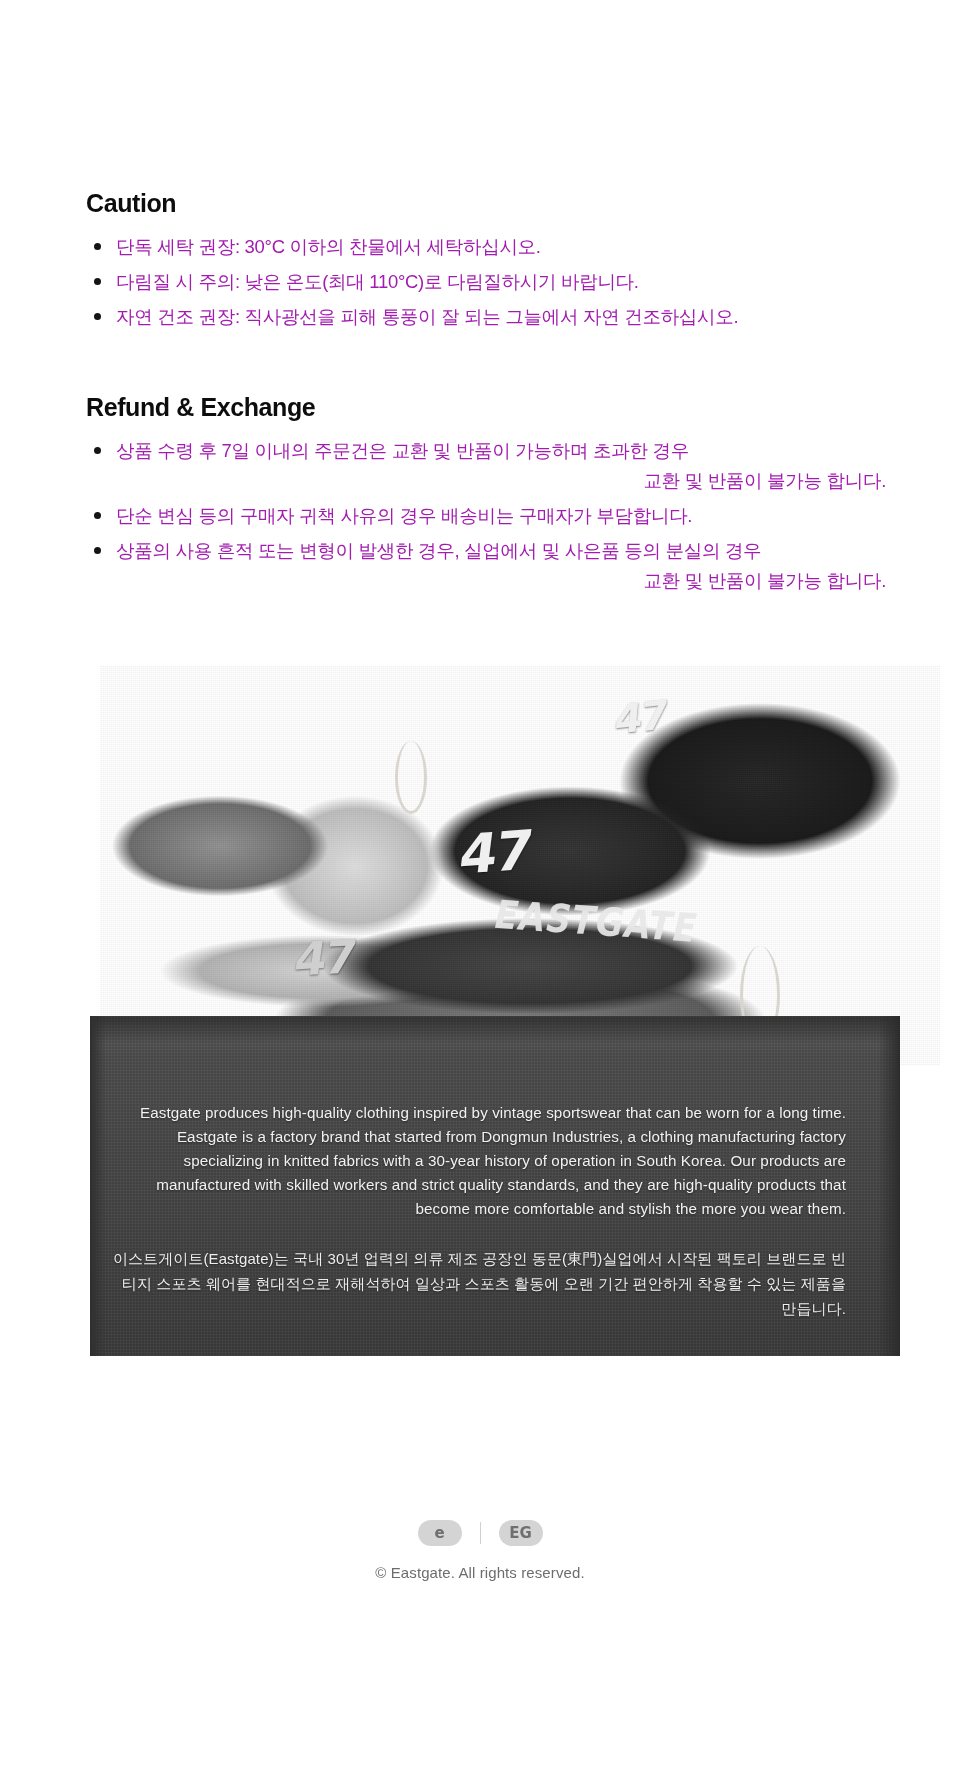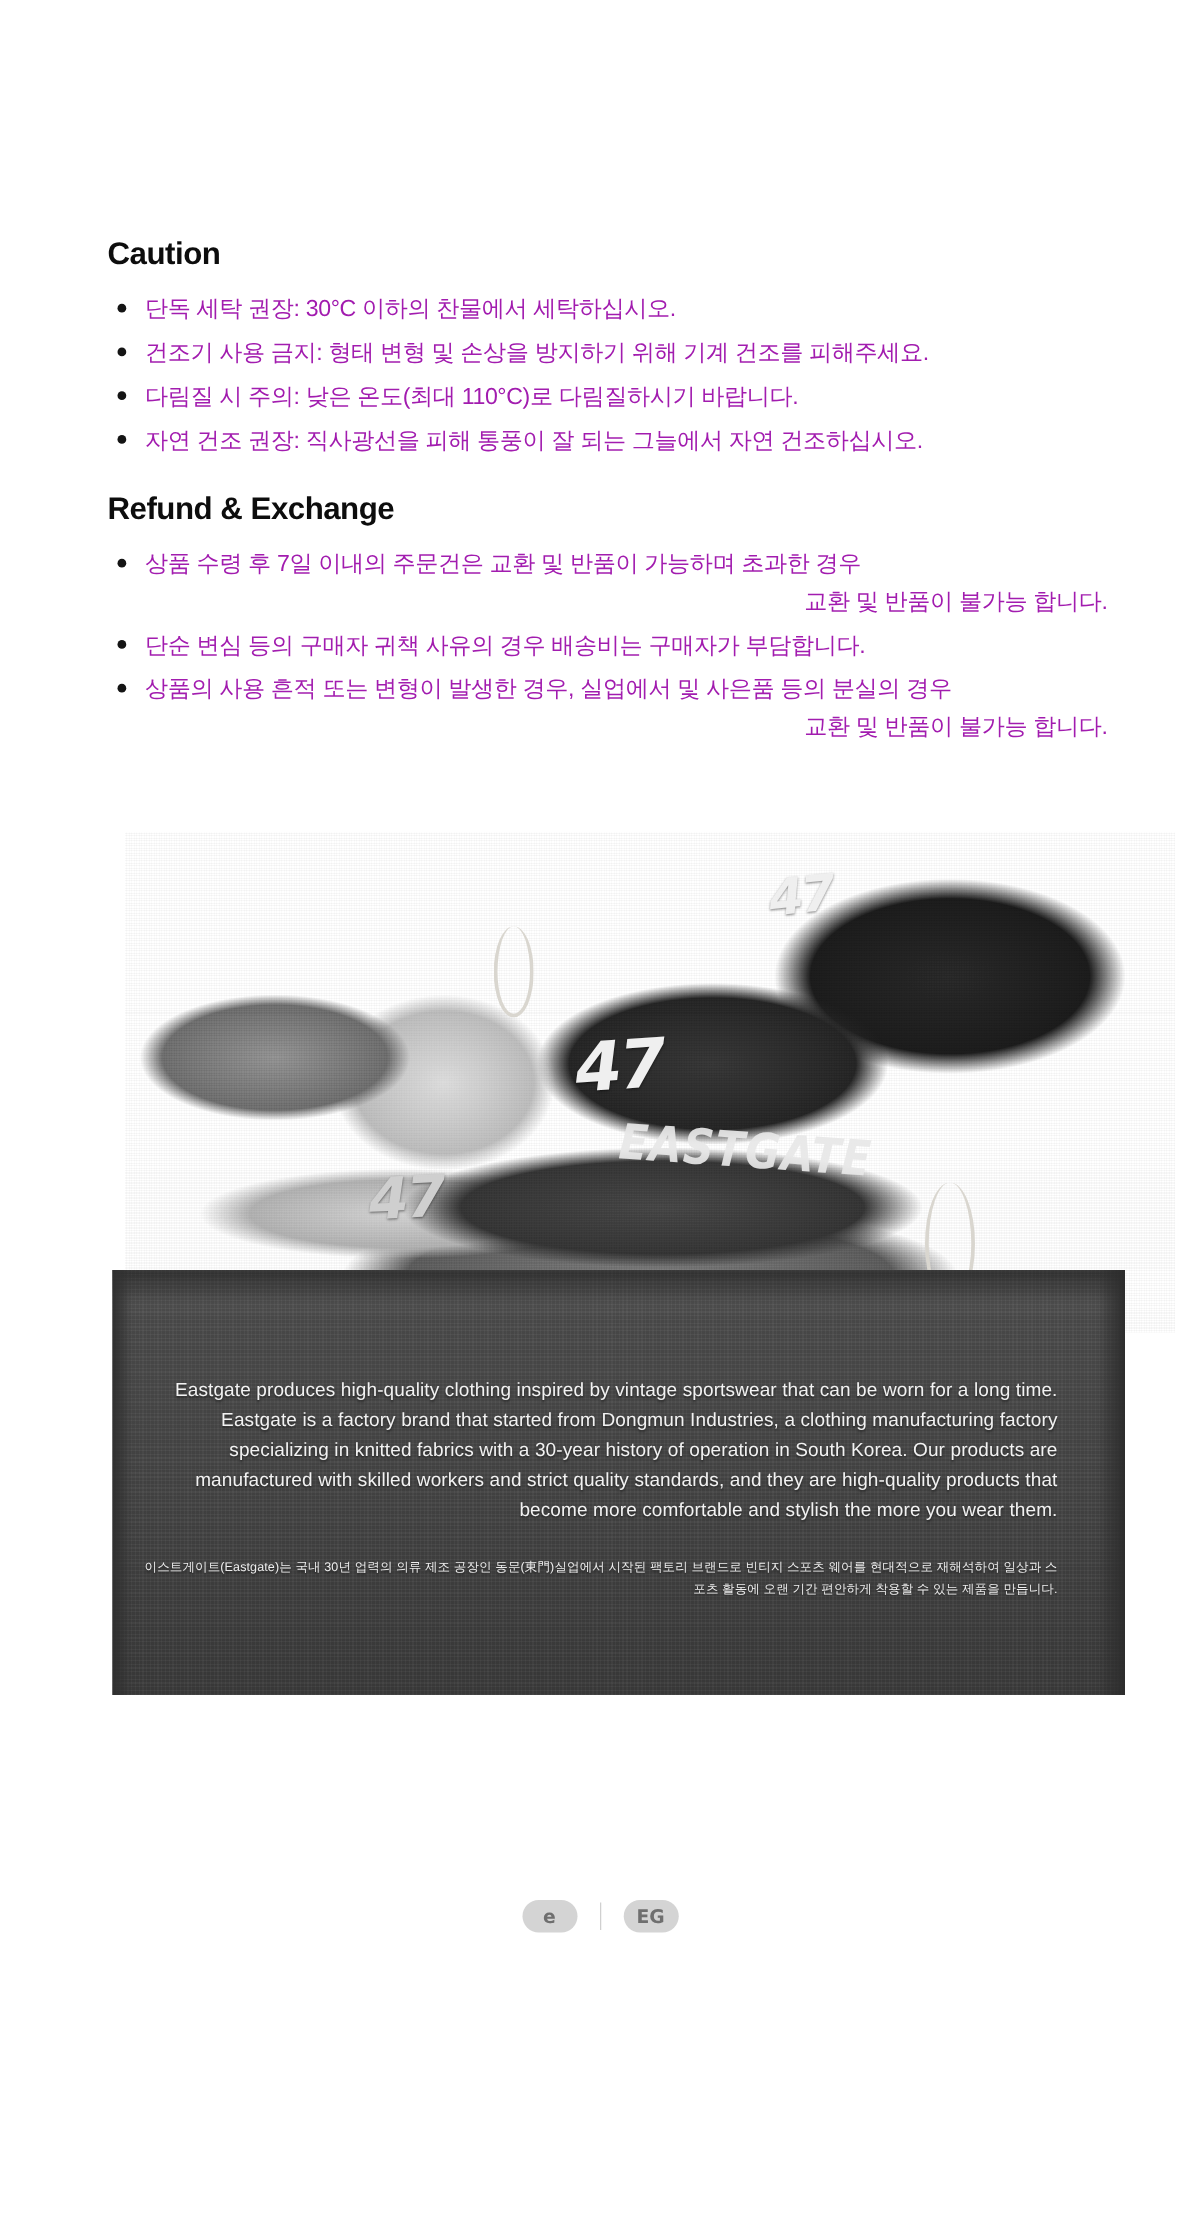--- a/index.html
+++ b/index.html
@@ -193,21 +193,21 @@
     color: #f2f2f2;
     font-size: 15.2px;
     line-height: 1.58;
     letter-spacing: .1px;
     text-shadow: 0 1px 2px rgba(0,0,0,.5);
     text-align: right;
   }
   .caption p { margin: 0; }
   .caption .kr {
     margin-top: 26px;
-    font-size: 10px;
+    font-size: 15px;
     line-height: 1.65;
     color: #eeeeee;
   }
 
   
   .footer {
     position: absolute;
     left: 0;
     top: 1520px;
     width: 960px;
@@ -246,21 +246,20 @@
 </style>
 </head>
 <body>
 
 <div class="page">
 
   <section class="info-section sec-caution">
     <h2 class="section-title">Caution</h2>
     <ul class="bullets">
       <li><span>단독 세탁 권장: 30°C 이하의 찬물에서 세탁하십시오.</span></li>
-      <li><span>건조기 사용 금지: 형태 변형 및 손상을 방지하기 위해 기계 건조를 피해주세요.</span></li>
       <li><span>다림질 시 주의: 낮은 온도(최대 110°C)로 다림질하시기 바랍니다.</span></li>
       <li><span>자연 건조 권장: 직사광선을 피해 통풍이 잘 되는 그늘에서 자연 건조하십시오.</span></li>
     </ul>
   </section>
 
   <section class="info-section sec-refund">
     <h2 class="section-title">Refund &amp; Exchange</h2>
     <ul class="bullets">
       <li>
         <span>상품 수령 후 7일 이내의 주문건은 교환 및 반품이 가능하며 초과한 경우</span>
@@ -298,15 +297,16 @@
       <p class="kr">이스트게이트(Eastgate)는 국내 30년 업력의 의류 제조 공장인 동문(東門)실업에서 시작된 팩토리 브랜드로 빈티지 스포츠 웨어를 현대적으로 재해석하여 일상과 스포츠 활동에 오랜 기간 편안하게 착용할 수 있는 제품을 만듭니다.</p>
     </figcaption>
   </figure>
 
   <footer class="footer">
     <div class="logos">
       <span class="logo-mark">e</span>
       <span class="logo-divider"></span>
       <span class="logo-mark">EG</span>
     </div>
+    <div class="copyright">© Eastgate. All rights reserved.</div>
   </footer>
 
 </div>
 
 </body></html>

